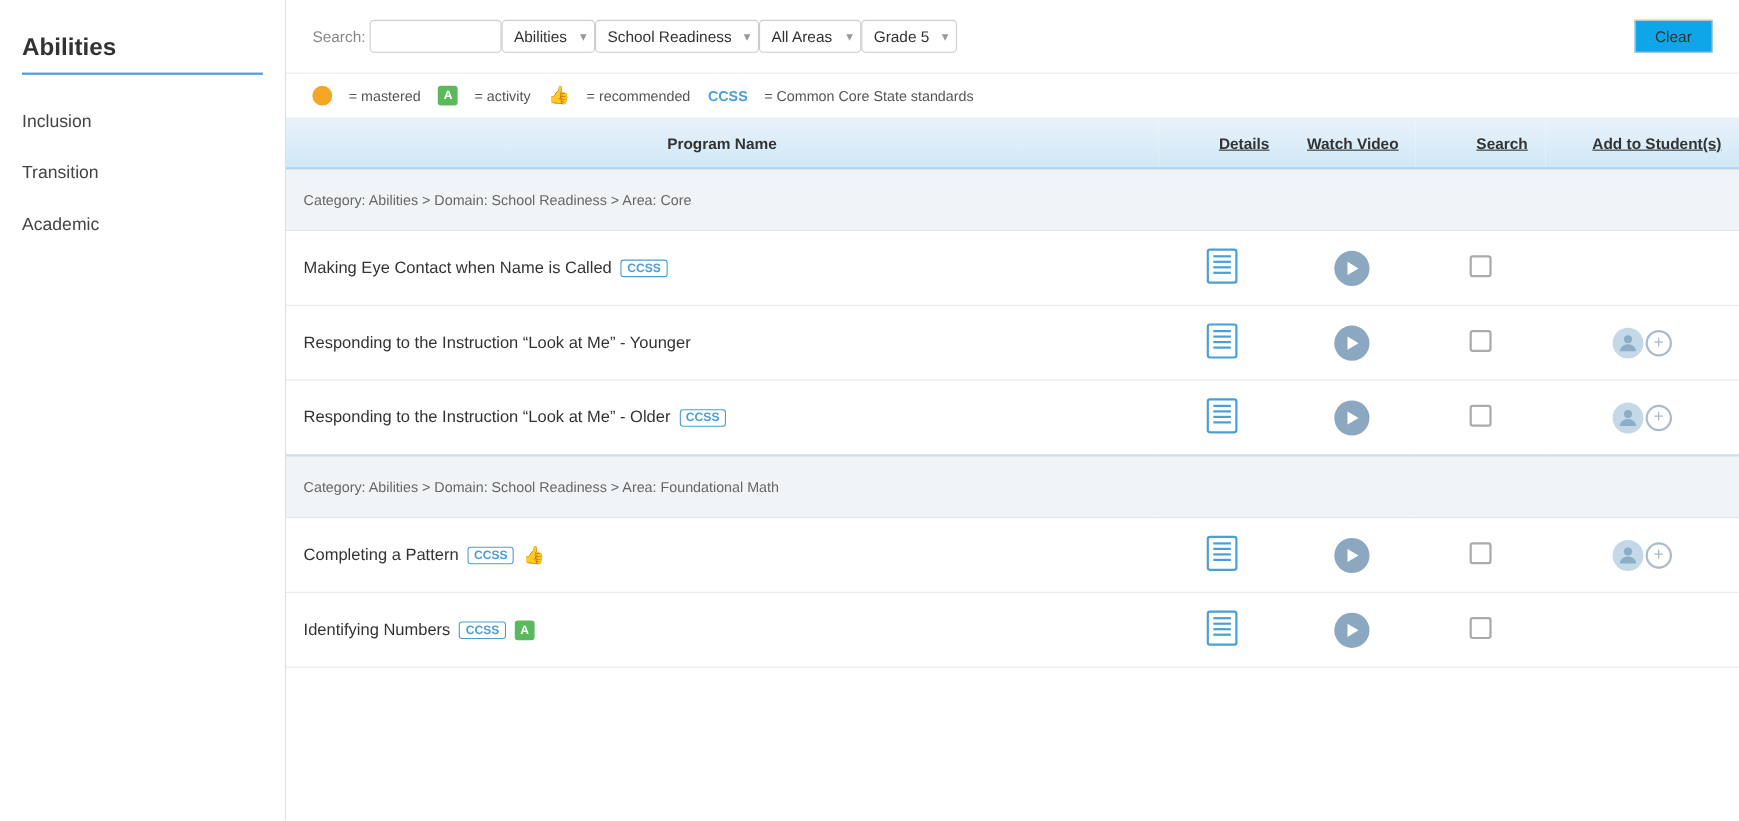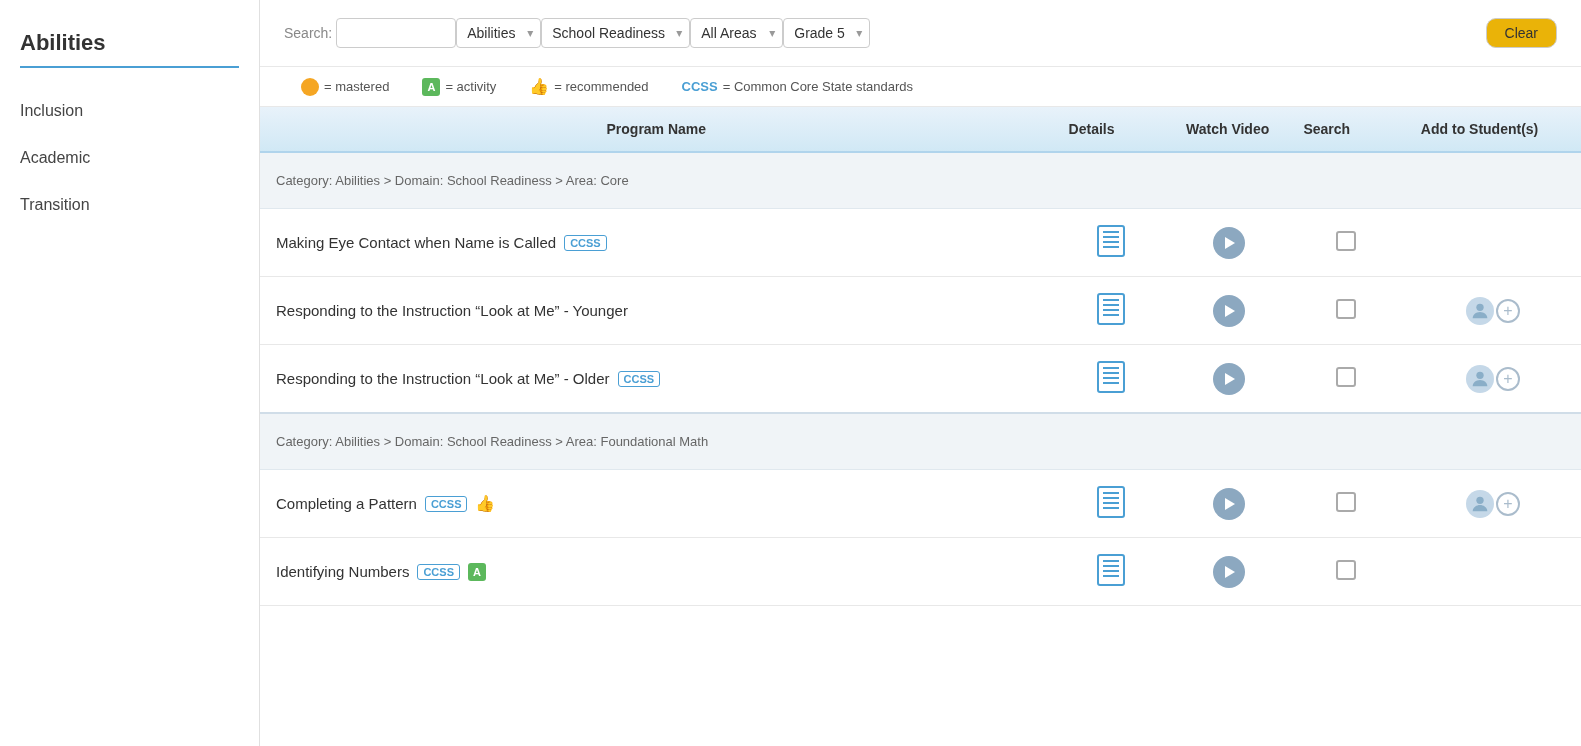--- a/index.html
+++ b/index.html
@@ -82,45 +82,44 @@
       position: absolute;
       right: 8px;
       top: 50%;
       transform: translateY(-50%);
       color: #999;
       pointer-events: none;
       font-size: 12px;
     }
     .clear-btn {
       border: 1px solid #ccc;
-      border-radius: 10px;
+      border-radius: 0;
       padding: 6px 18px;
-      background: #eab308;
+      background: #0ea5e9;
       font-size: 14px;
       color: #333;
       cursor: pointer;
       margin-left: auto;
     }
 
     
     .legend {
       display: flex;
       align-items: center;
       gap: 16px;
       padding: 10px 24px;
       font-size: 13px;
       color: #555;
       border-bottom: 1px solid #e8e8e8;
       flex-wrap: wrap;
     }
     .legend-item {
       display: flex;
       align-items: center;
-      gap: 5px;
-      margin-left: 17px;
+      gap: 15px;
     }
     .legend-mastered {
       width: 18px;
       height: 18px;
       border-radius: 50%;
       background: #f5a623;
       display: inline-flex;
       align-items: center;
       justify-content: center;
     }
@@ -154,21 +153,21 @@
       background: linear-gradient(to bottom, #e8f2fa, #d0e8f5);
     }
     thead th {
       padding: 14px 16px;
       text-align: center;
       font-weight: 700;
       font-size: 14px;
       color: #333;
       border-bottom: 2px solid #b0d4ec;
     }
-    thead th.center { text-align: left; }
+    thead th.center { text-align: right; text-decoration: underline; }
 
     .category-row td {
       background: #f0f4f7;
       padding: 20px 16px;
       font-size: 13px;
       color: #666;
       border-top: 2px solid #d0dde8;
       border-bottom: 1px solid #e0e8ee;
     }
 
@@ -306,22 +305,22 @@
     .col-video { width: 80px; text-align: center; }
     .col-print { width: 80px; text-align: center; }
     .col-add { width: 120px; text-align: center; }
   </style>
 </head>
 <body>
 
 <div class="sidebar">
   <div class="sidebar-title">Abilities</div>
   <div class="sidebar-item">Inclusion</div>
+  <div class="sidebar-item">Transition</div>
   <div class="sidebar-item">Academic</div>
-  <div class="sidebar-item">Transition</div>
 </div>
 
 <div class="main">
 
   <div class="search-bar">
     <span class="search-label">Search:</span>
     <input class="search-input" type="text" style="">
 
     <div class="select-wrapper">
       <select class="filter-select">

